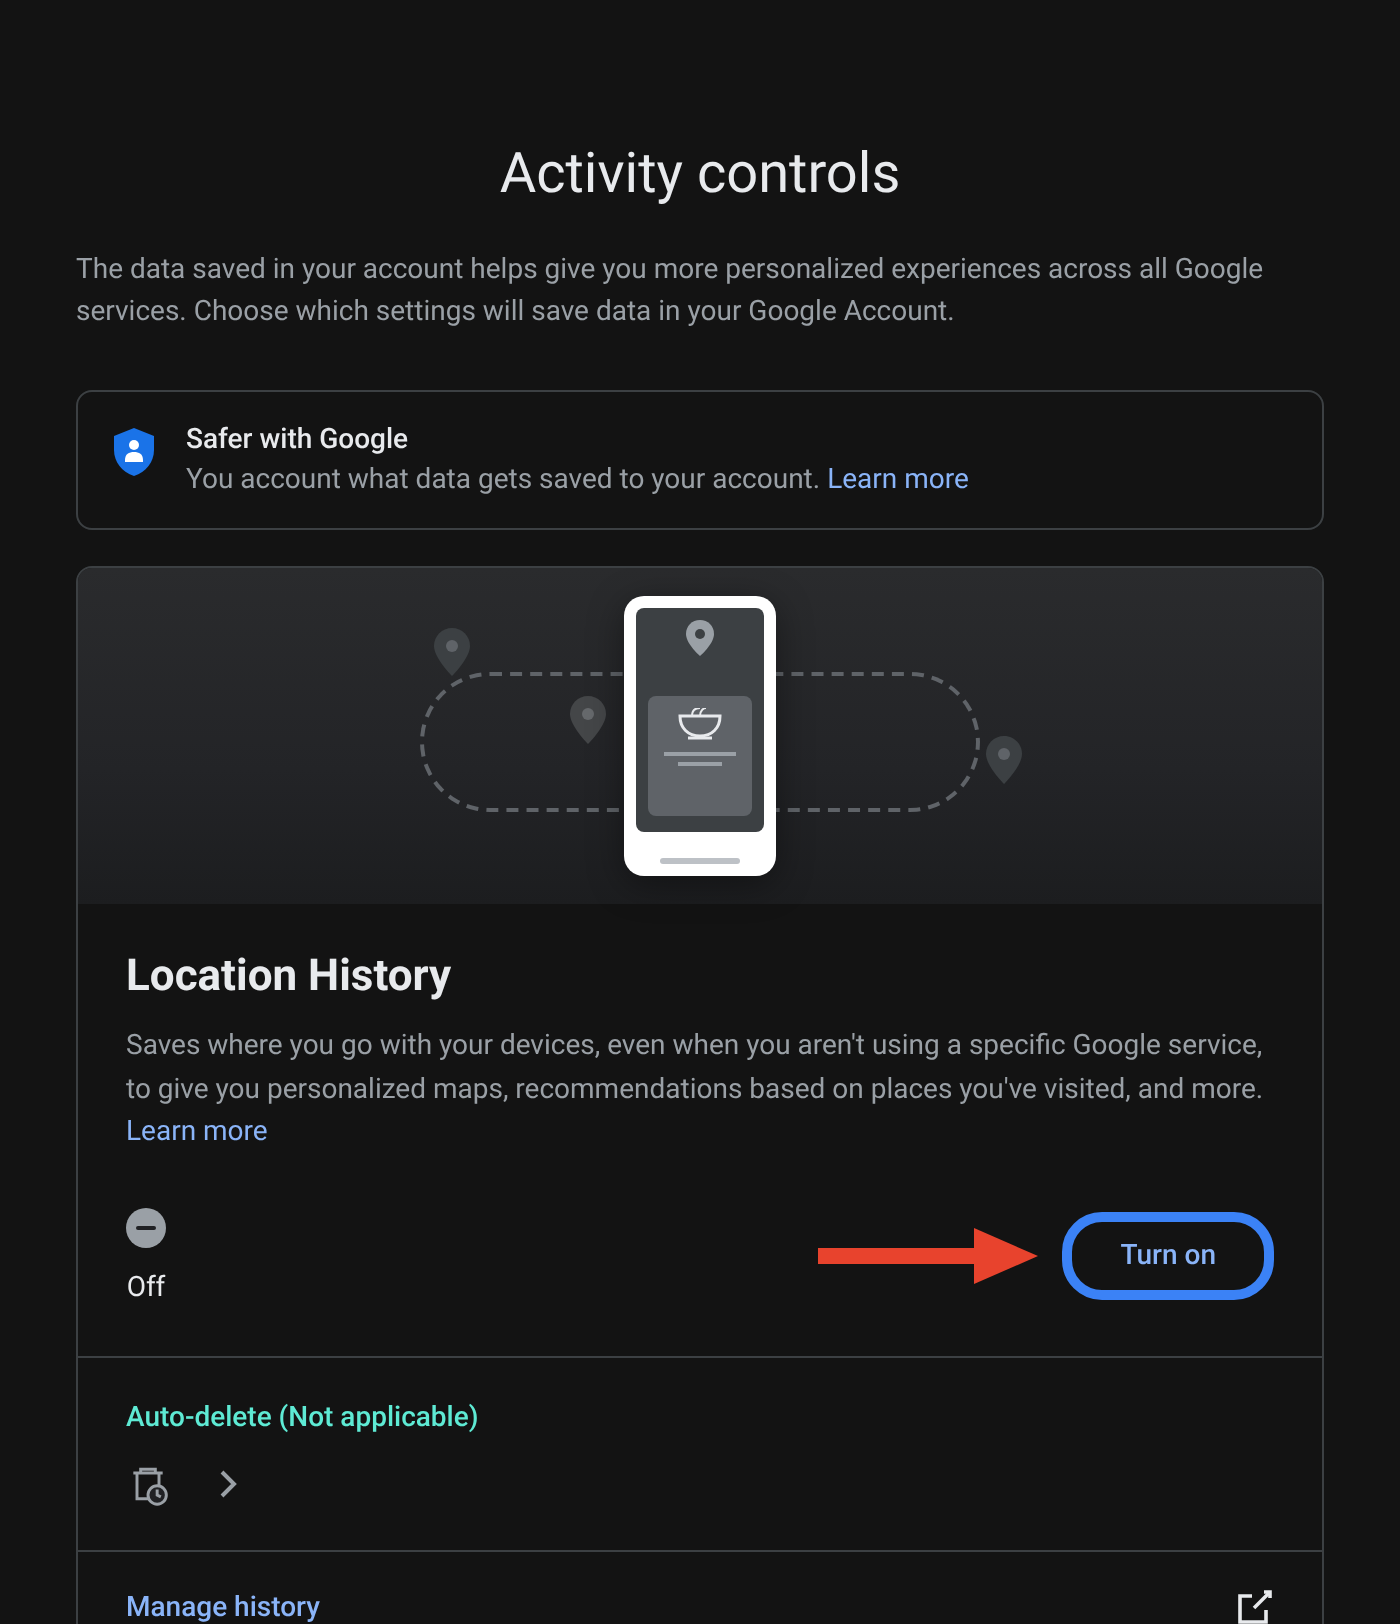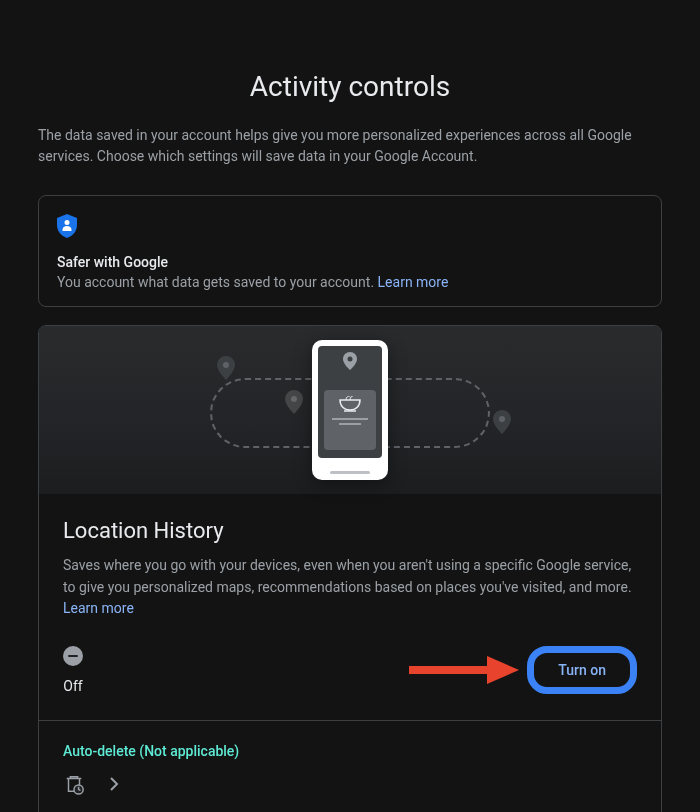--- a/index.html
+++ b/index.html
@@ -27,21 +27,20 @@
       margin-bottom: 28px;
     }
     .banner {
       border: 1px solid #3c4043;
       border-radius: 8px;
       padding: 16px 18px;
       display: flex;
       align-items: flex-start;
       gap: 16px;
       margin-bottom: 18px;
-      flex-direction: column;
     }
     .shield-icon {
       width: 20px;
       height: 24px;
       flex-shrink: 0;
       margin-top: 2px;
     }
     .banner-content { flex: 1; }
     .banner-title {
       font-size: 14px;
@@ -149,21 +148,21 @@
       position: absolute;
       bottom: 6px;
       left: 50%;
       transform: translateX(-50%);
     }
     .section {
       padding: 24px 24px 26px;
     }
     .section-title {
       font-size: 22px;
-      font-weight: 400;
+      font-weight: 700;
       color: #e8eaed;
       margin-bottom: 12px;
     }
     .section-desc {
       font-size: 14px;
       line-height: 1.55;
       color: #9aa0a6;
     }
     .status-row {
       display: flex;
@@ -191,21 +190,21 @@
       width: 10px;
       height: 2.5px;
       background: #202124;
       border-radius: 1px;
     }
     .status-text {
       font-size: 14px;
       color: #e8eaed;
     }
     .turn-on-btn {
-      border: 7px solid #3b82f6;
+      border: 5px solid #3b82f6;
       background: transparent;
       color: #8ab4f8;
       font-size: 14px;
       font-weight: 500;
       padding: 9px 24px;
       border-radius: 20px;
       cursor: pointer;
       font-family: inherit;
     }
     .arrow {

